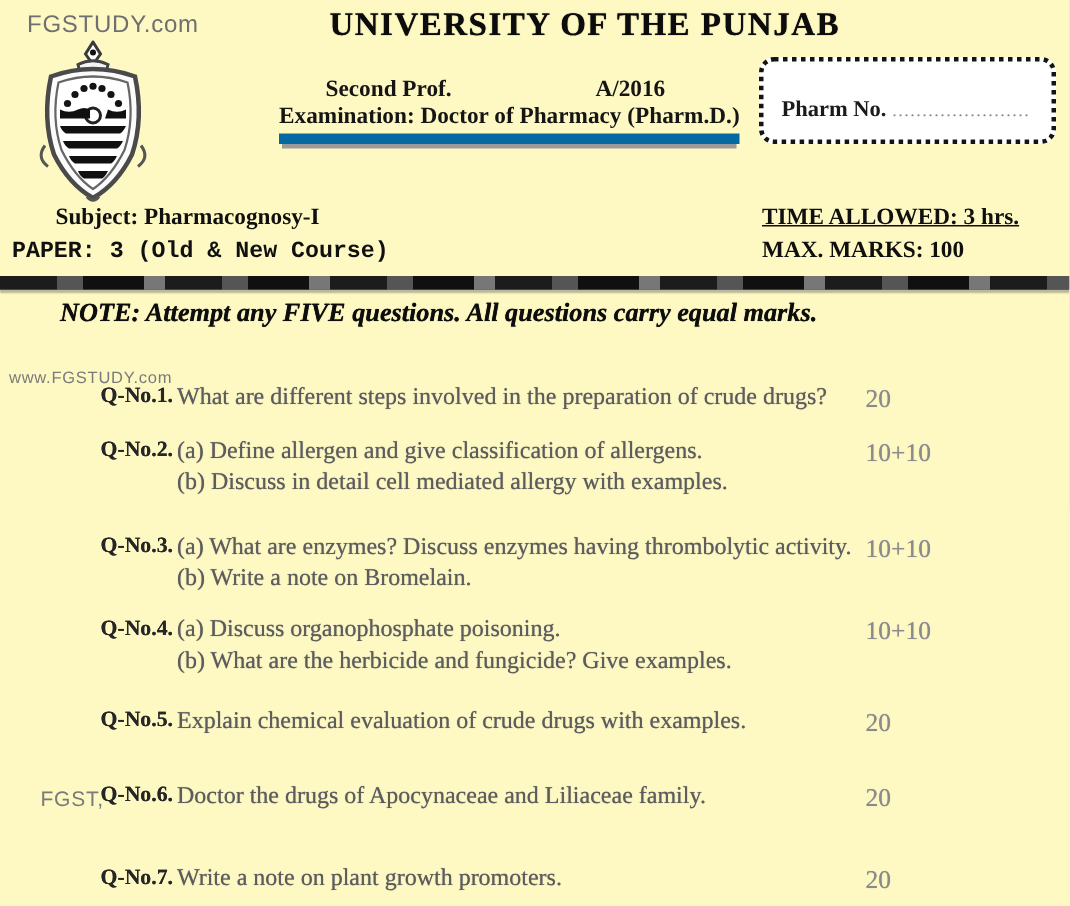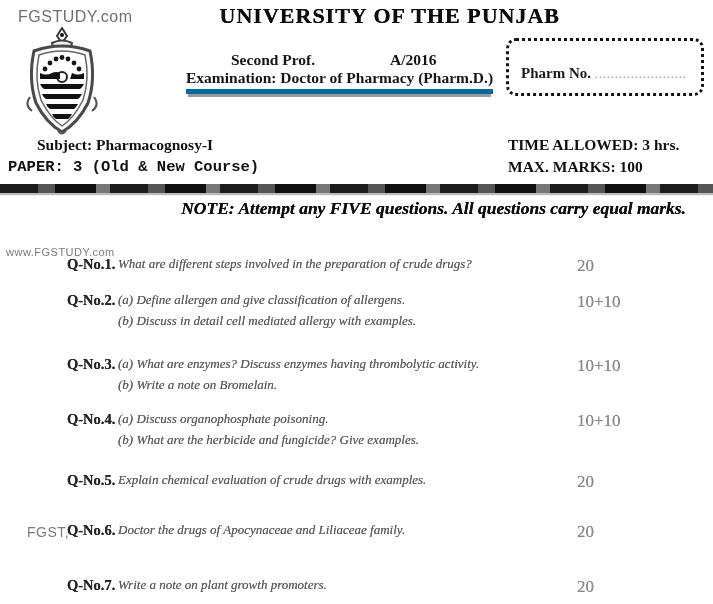--- a/index.html
+++ b/index.html
@@ -1,19 +1,19 @@
 <!DOCTYPE html>
 <html><head>
 <meta charset="utf-8">
 <style>
   html,body{margin:0;padding:0;background:#e8e8e8;}
   .page{
     position:relative;
     width:713px;height:604px;
-    background:#ffffff;
+    background:#fef9c3;
     font-family:"Liberation Serif", serif;
     overflow:hidden;
     margin:0 auto;
   }
   .abs{position:absolute;}
   
   .wm{
     font-family:"Liberation Sans", sans-serif;
     color:#6f6f6f;
     letter-spacing:0.5px;
@@ -27,76 +27,75 @@
     text-align:right;
     font-size:22px;font-weight:bold;
     color:#0c0c0c;
     letter-spacing:1px;
     text-shadow:0 0 0.6px #000;
   }
   
   .crest{left:14px;top:27px;width:96px;height:110px;}
   
   .session-row{left:186px;top:51px;width:320px;font-size:15.5px;font-weight:bold;color:#151515;}
-  .session-row .sess{margin-left:45px;}
-  .session-row .year{margin-left:71px;}
+  .session-row .sess{margin-left:31px;}
+  .session-row .year{margin-left:92px;}
   .exam-line{
     left:186px;top:69px;
     font-size:15.5px;font-weight:bold;color:#151515;
     padding-bottom:2px;
-    border-bottom:5px solid #0369a1;
+    border-bottom:7px solid #0369a1;
     box-shadow:0 5px 0 -2px #9a9a9a;
   }
   
   .roll-box{
     left:506px;top:38px;width:192px;height:52px;
     border:3.5px dotted #141414;
     border-radius:10px;
     background:#fff;
   }
   .roll-label{
     position:absolute;left:12px;top:24px;
     font-size:15px;font-weight:bold;color:#1a1a1a;
   }
   .roll-dots{color:#8a8a8a;font-weight:normal;letter-spacing:1px;font-size:12px;}
   
   .info{font-size:15.5px;font-weight:bold;color:#101010;}
   .info-subject{left:8px;top:136px;margin-left:29px;}
   .info-paper{left:8px;top:158px;font-family:Liberation Mono, monospace;}
-  .info-time{left:508px;top:136px;}
+  .info-time{left:508px;top:136px;text-decoration:underline;}
   .info-marks{left:508px;top:158px;}
   
   .divider{
     left:0;top:184px;width:713px;height:9px;
     background:
       repeating-linear-gradient(90deg,#1c1c1c 0 38px,#555 38px 55px,#101010 55px 96px,#777 96px 110px),
       #222;
     box-shadow:0 2px 1px rgba(120,120,120,.5);
   }
   
   .note{
     left:40px;top:198px;width:646px;
-    text-align:right;
+    text-align:left;
     font-size:17.5px;font-weight:bold;font-style:italic;
     color:#0d0d0d;
     text-shadow:0 0 0.5px #000;
   }
   
   .q-row{position:absolute;left:0;top:0;width:713px;}
   .q-label{
     position:absolute;left:67px;
     font-size:14.5px;font-weight:bold;color:#262626;
     width:54px;
     text-shadow:0 0 0.4px #333;
   }
   .q-lines{
     position:absolute;left:118px;width:450px;
-    font-size:13px;color:#5c5c5c;
+    font-size:16px;color:#5c5c5c;
     text-shadow:0 0 0.6px #777;
-    font-style:italic;
   }
   .q-line{height:21px;white-space:nowrap;}
   .q-marks{
     position:absolute;left:577px;
     font-size:17px;color:#8a8a8a;
     text-shadow:0 0 0.6px #999;
   }
 </style>
 </head>
 <body>

